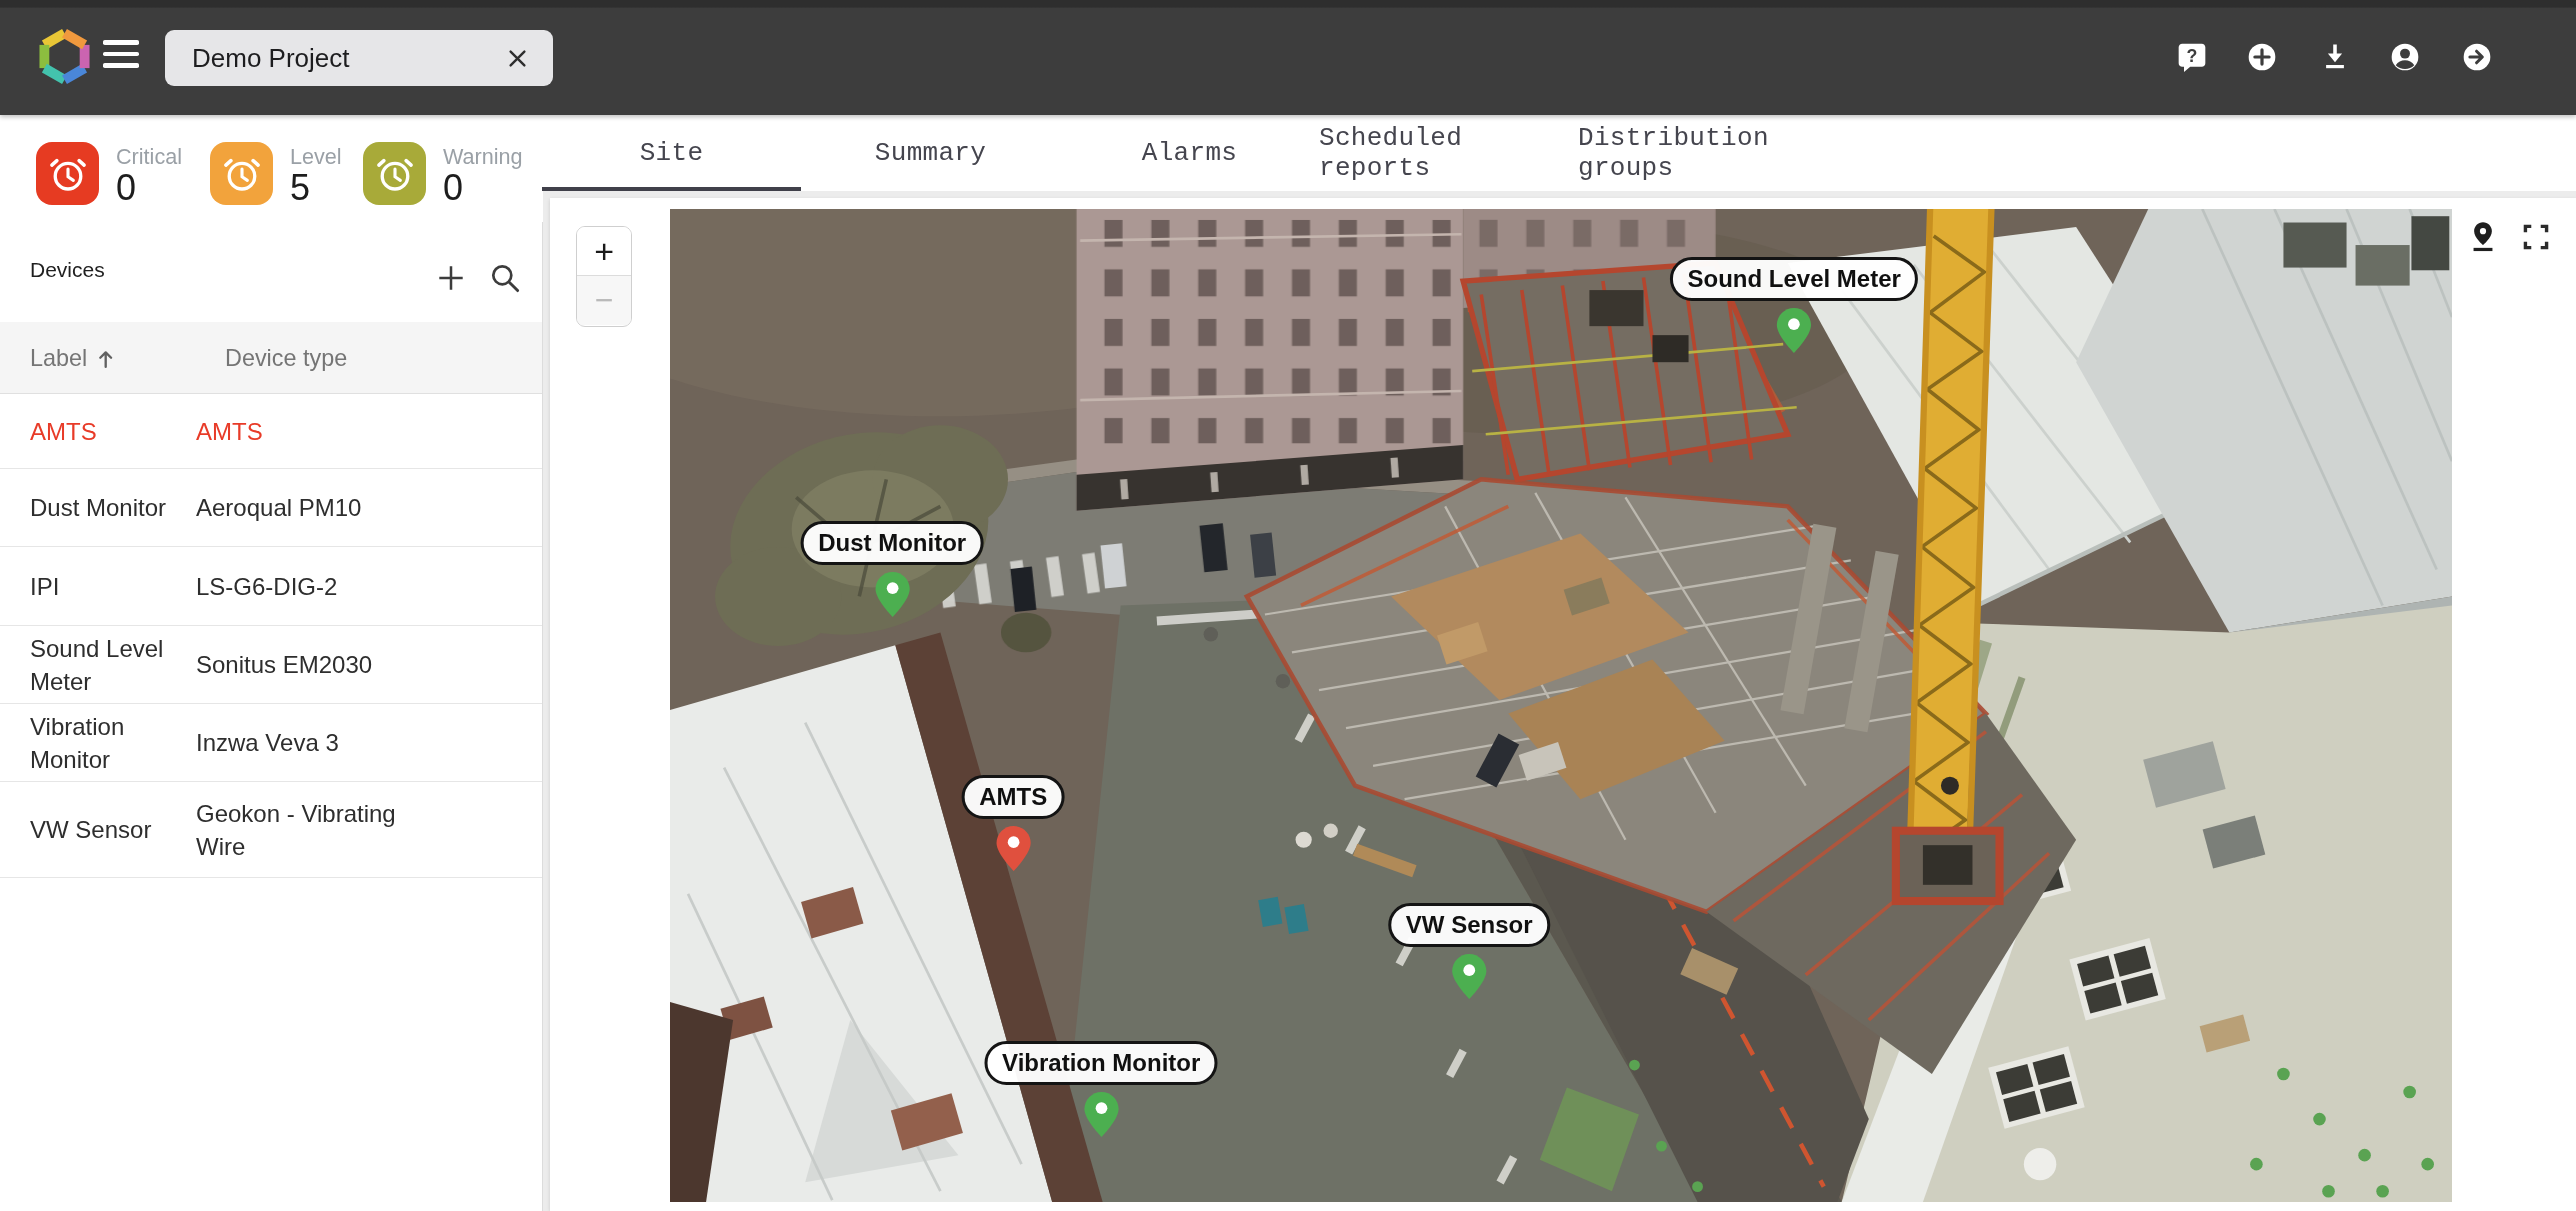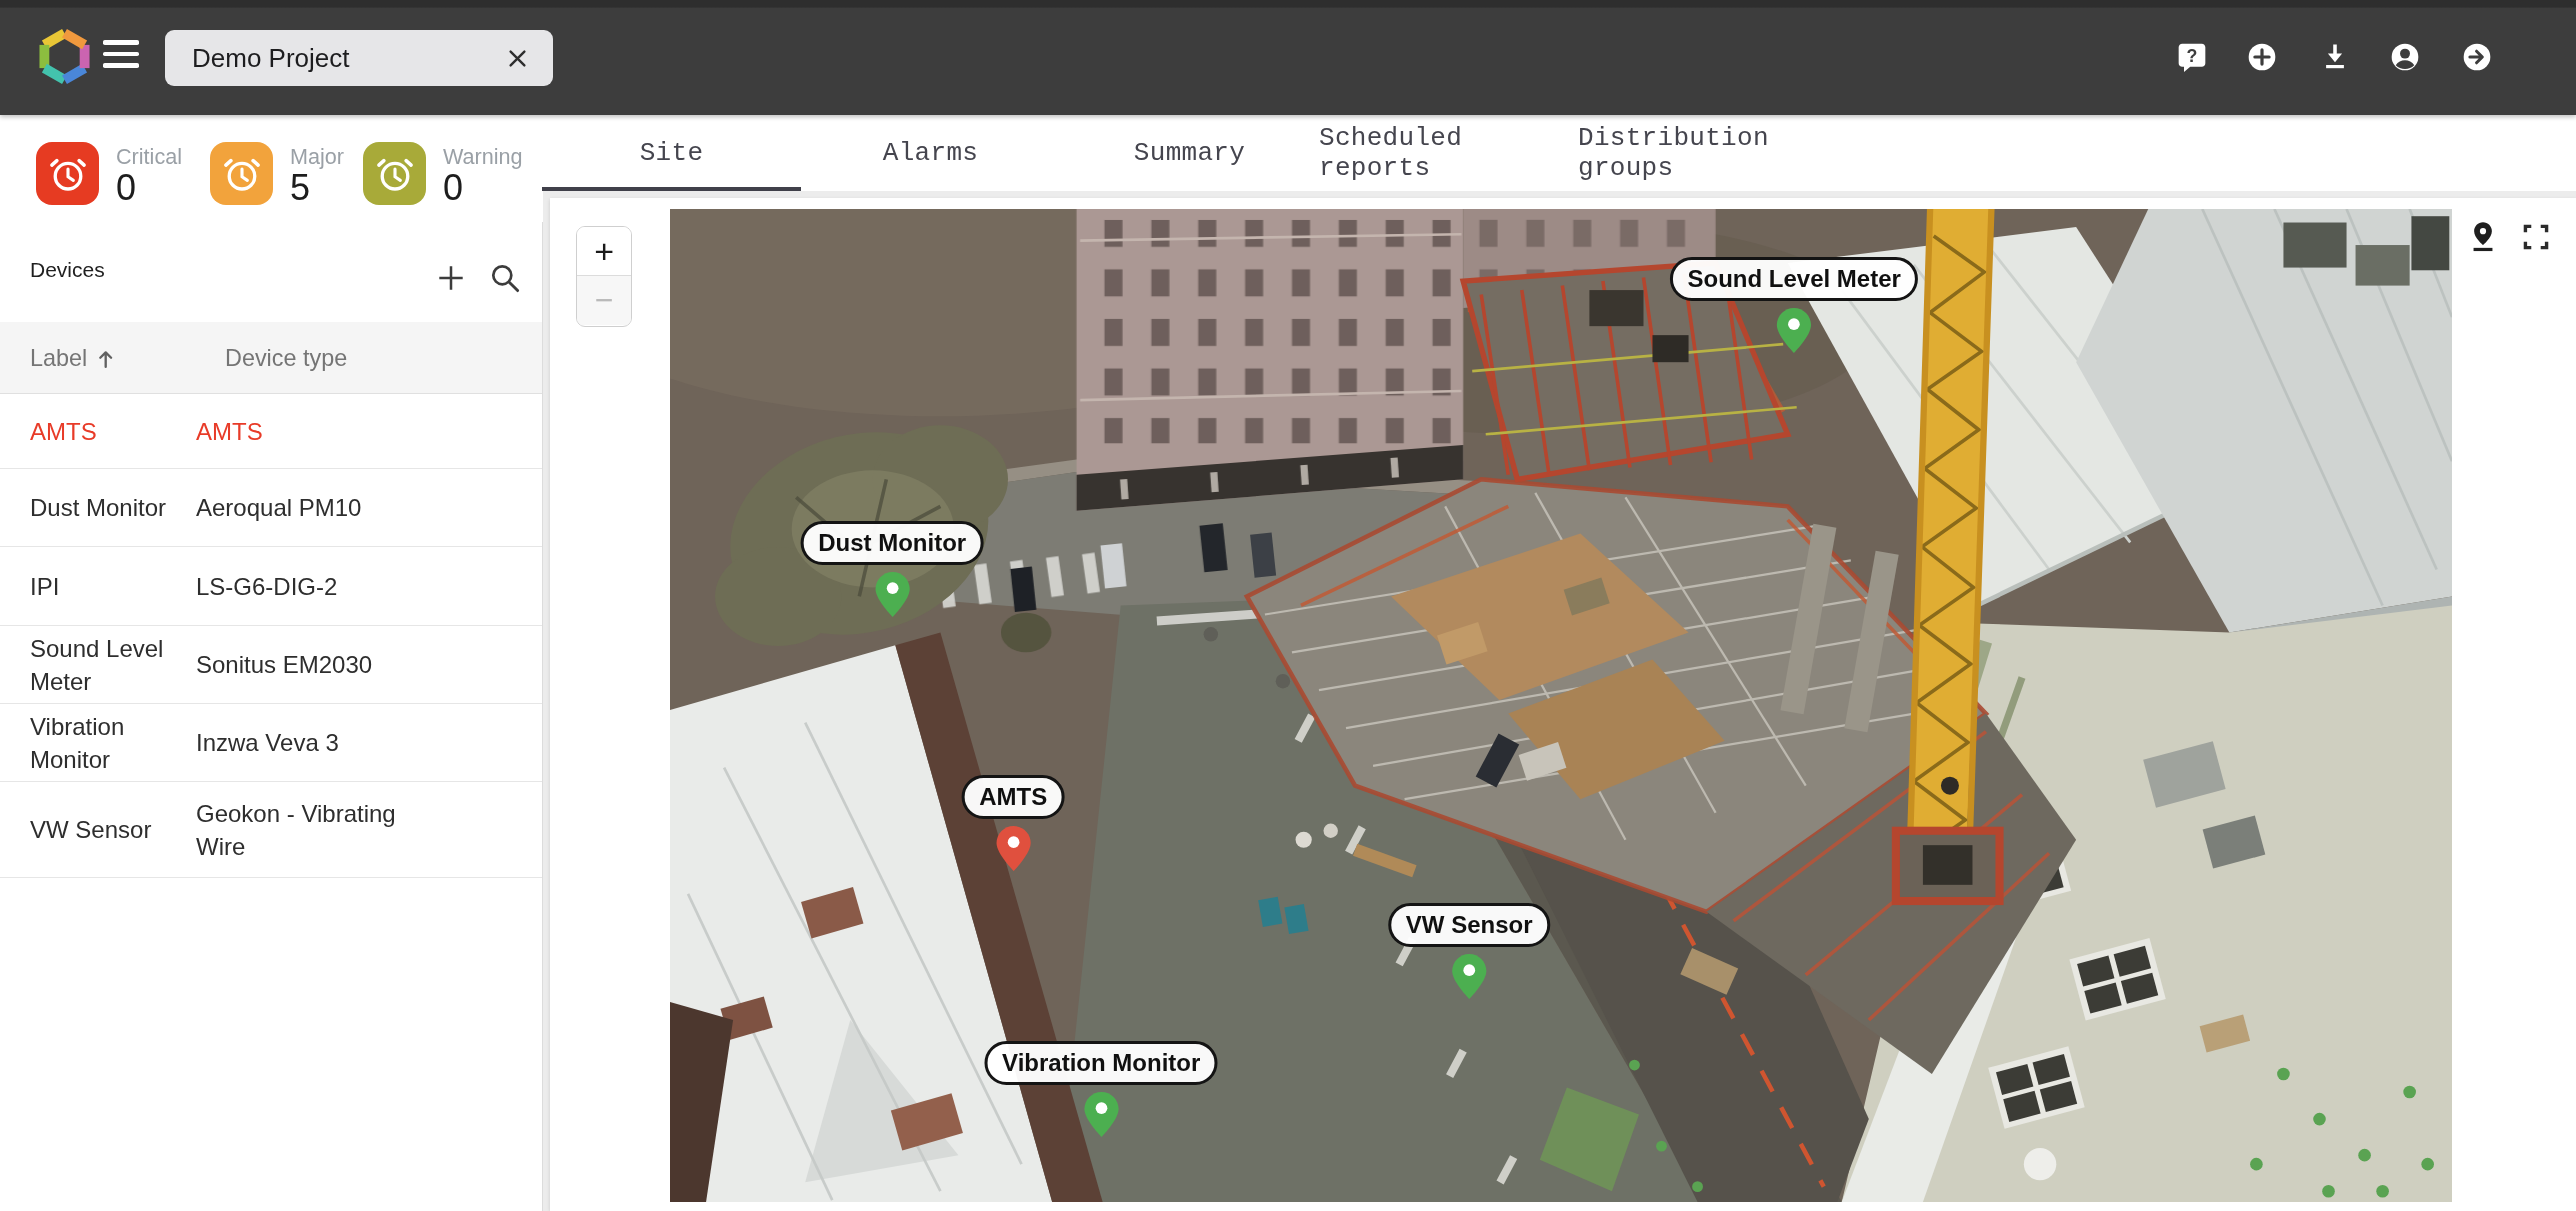--- a/index.html
+++ b/index.html
@@ -174,21 +174,21 @@
     </div>
     <div class="alert-card c2 alert-major">
       <div class="alert-icon">
         <svg viewBox="0 0 36 36">
             <path d="M8 6 L3.5 10 M28 6 L32.5 10" stroke="#fff" stroke-width="3.2" stroke-linecap="round"></path>
             <circle cx="18" cy="20" r="11.5" fill="none" stroke="#fff" stroke-width="3"></circle>
             <path d="M18 13.5 v7 l4.8 3.2" stroke="#fff" stroke-width="2.8" fill="none" stroke-linecap="round"></path>
           </svg>
       </div>
       <div class="alert-texts">
-        <div class="alert-label">Major</div>
+        <div class="alert-label">Level</div>
         <div class="alert-count">5</div>
       </div>
     </div>
     <div class="alert-card c3 alert-warning">
       <div class="alert-icon">
         <svg viewBox="0 0 36 36">
             <path d="M8 6 L3.5 10 M28 6 L32.5 10" stroke="#fff" stroke-width="3.2" stroke-linecap="round"></path>
             <circle cx="18" cy="20" r="11.5" fill="none" stroke="#fff" stroke-width="3"></circle>
             <path d="M18 13.5 v7 l4.8 3.2" stroke="#fff" stroke-width="2.8" fill="none" stroke-linecap="round"></path>
           </svg>
@@ -199,24 +199,24 @@
       </div>
     </div>
   </div>
 
   <div class="tabs">
     <div class="tab">
       <span>Site</span>
       <div class="tab-indicator"></div>
     </div>
     <div class="tab">
+        <span>Summary</span>
+      </div>
+    <div class="tab">
         <span>Alarms</span>
-      </div>
-    <div class="tab">
-        <span>Summary</span>
       </div>
     <div class="tab">
         <span>Scheduled reports</span>
       </div>
     <div class="tab">
         <span>Distribution groups</span>
       </div>
   </div>
 
   <div class="sidebar">

